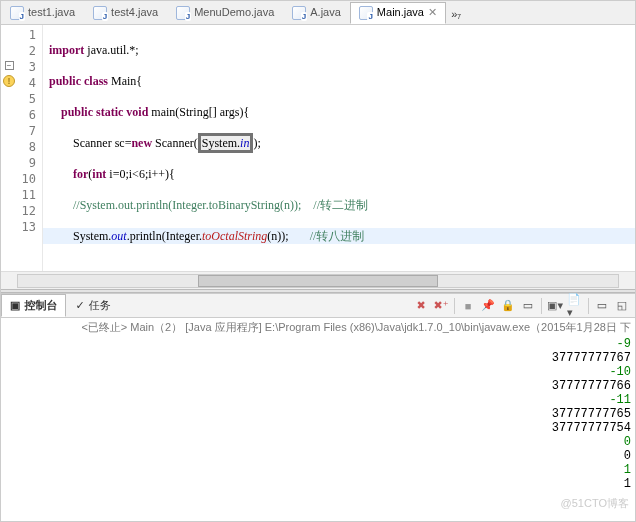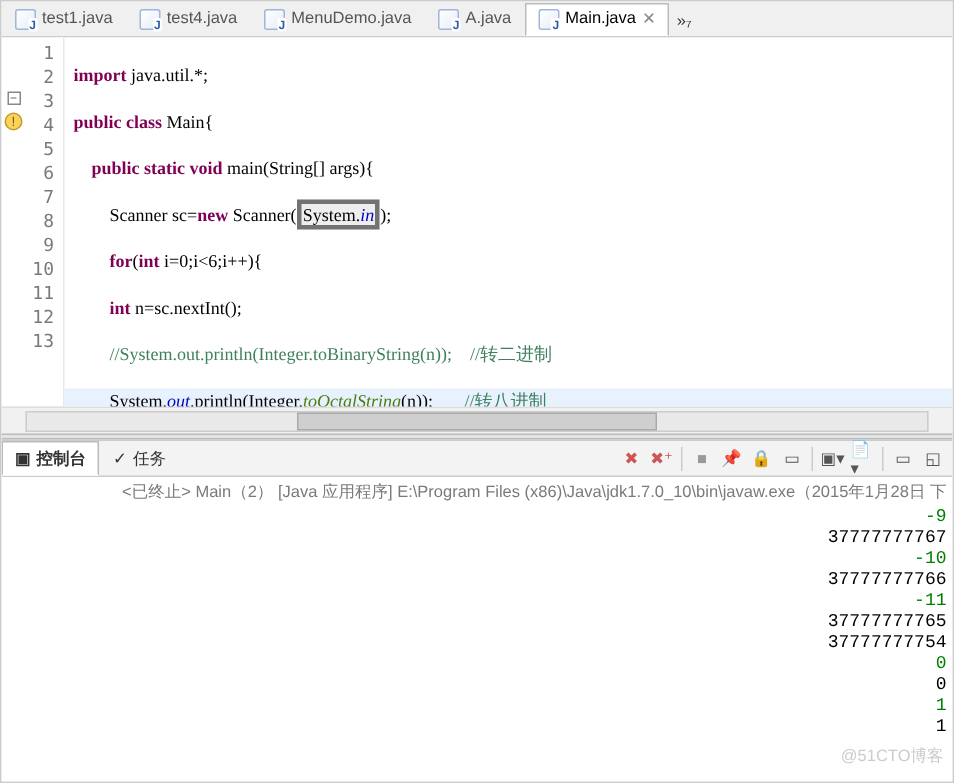--- a/index.html
+++ b/index.html
@@ -15,21 +15,21 @@
   .gutter-marks { width:16px; background:#fff; border-right:0; }
   .gutter { width:26px; background:#fff; text-align:right; color:#7a7a7a; font-family:Consolas,monospace; font-size:12px; padding-top:2px; border-right:1px solid #e8e8e8; }
   .gutter div { padding-right:6px; height:16px; line-height:16px; }
   .gutter-marks div { height:16px; display:flex; align-items:center; justify-content:center; }
   .code { flex:1; font-family:Liberation Serif, serif; font-size:12px; padding:2px 0 2px 6px; white-space:pre; overflow:hidden; position:relative; }
   .code .line { height:16px; line-height:16px; }
   .line-hl { background:#e8f2fe; display:block; margin-left:-6px; padding-left:6px; }
   .kw { color:#7f0055; font-weight:bold; }
   .cm { color:#3f7f5f; }
   .stat { color:#0000c0; font-style:italic; }
-  .fnital { color:#4d7c0f; font-style:italic; }
+  .fnital { color:#b91c1c; font-style:italic; }
   .boxed { border:3px solid #737373; background:#eee; padding:0 1px; }
   .expand { display:inline-block; width:9px; height:9px; border:1px solid #888; font-size:8px; line-height:7px; text-align:center; color:#555; }
   .warn-icon { width:12px; height:12px; background:#fbd35a; border:1px solid #c39a2b; border-radius:50%; font-size:9px; text-align:center; line-height:10px; color:#7a5500; }
   .scroll-h { height:18px; background:#f1f1f1; border-top:1px solid #ddd; display:flex; align-items:center; }
   .sb-track { flex:1; margin:0 16px; height:14px; background:#e9e9e9; border:1px solid #ccc; position:relative; }
   .sb-thumb { position:absolute; left:30%; width:40%; top:0; bottom:0; background:#cfcfcf; border:1px solid #aaa; }
   .splitter { height:4px; background:#e4e4e4; border-top:1px solid #bbb; border-bottom:1px solid #bbb; }
   .bottom-panel { display:flex; flex-direction:column; height:228px; border-top:1px solid #ccc; }
   .btabs-row { display:flex; justify-content:space-between; align-items:center; height:24px; background:#f3f3f3; border-bottom:1px solid #ccc; }
   .btabs { display:flex; height:100%; align-items:flex-end; }
@@ -109,21 +109,20 @@
     <div>11</div>
     <div>12</div>
     <div>13</div>
   </div>
   <div class="code">
 <div class="line"><span class="kw">import</span><span> java.util.*;</span></div>
 <div class="line"><span class="kw">public class</span><span> Main{</span></div>
 <div class="line">    <span class="kw">public static void</span><span> main</span><span>(String[] args){</span></div>
 <div class="line">        <span>Scanner sc=</span><span class="kw">new</span><span> Scanner(</span><span class="boxed"><span>System.</span><span class="stat">in</span></span><span>);</span></div>
 <div class="line">        <span class="kw">for</span><span>(</span><span class="kw">int</span><span> i=0;i&lt;6;i++){</span></div>
-<div class="line">        <span class="kw">int</span><span> n=sc.nextInt();</span></div>
 <div class="line">        <span class="cm">//System.out.println(Integer.toBinaryString(n));</span>    <span class="cm">//转二进制</span></div>
 <div class="line line-hl">        <span>System.</span><span class="stat">out</span><span>.println(Integer.</span><span class="fnital">toOctalString</span><span>(n));</span>       <span class="cm">//转八进制</span></div>
 
 
 
 
 
   </div>
 </div>
 <div class="scroll-h">

